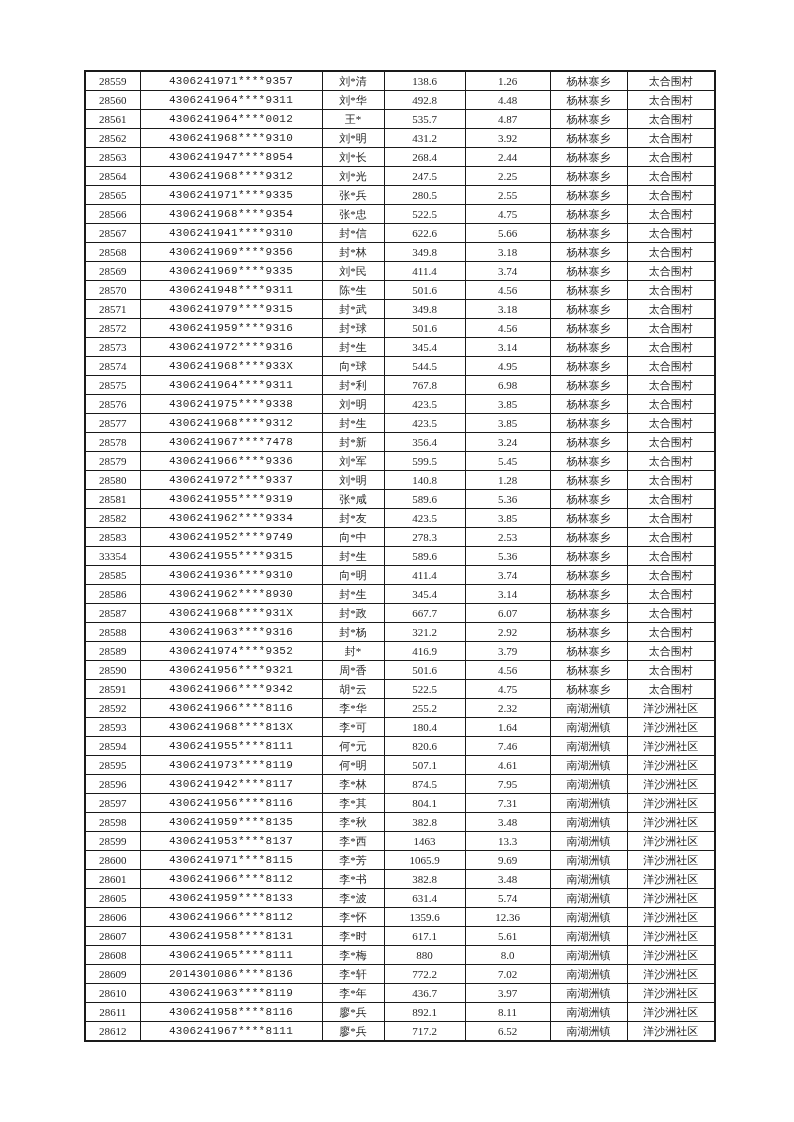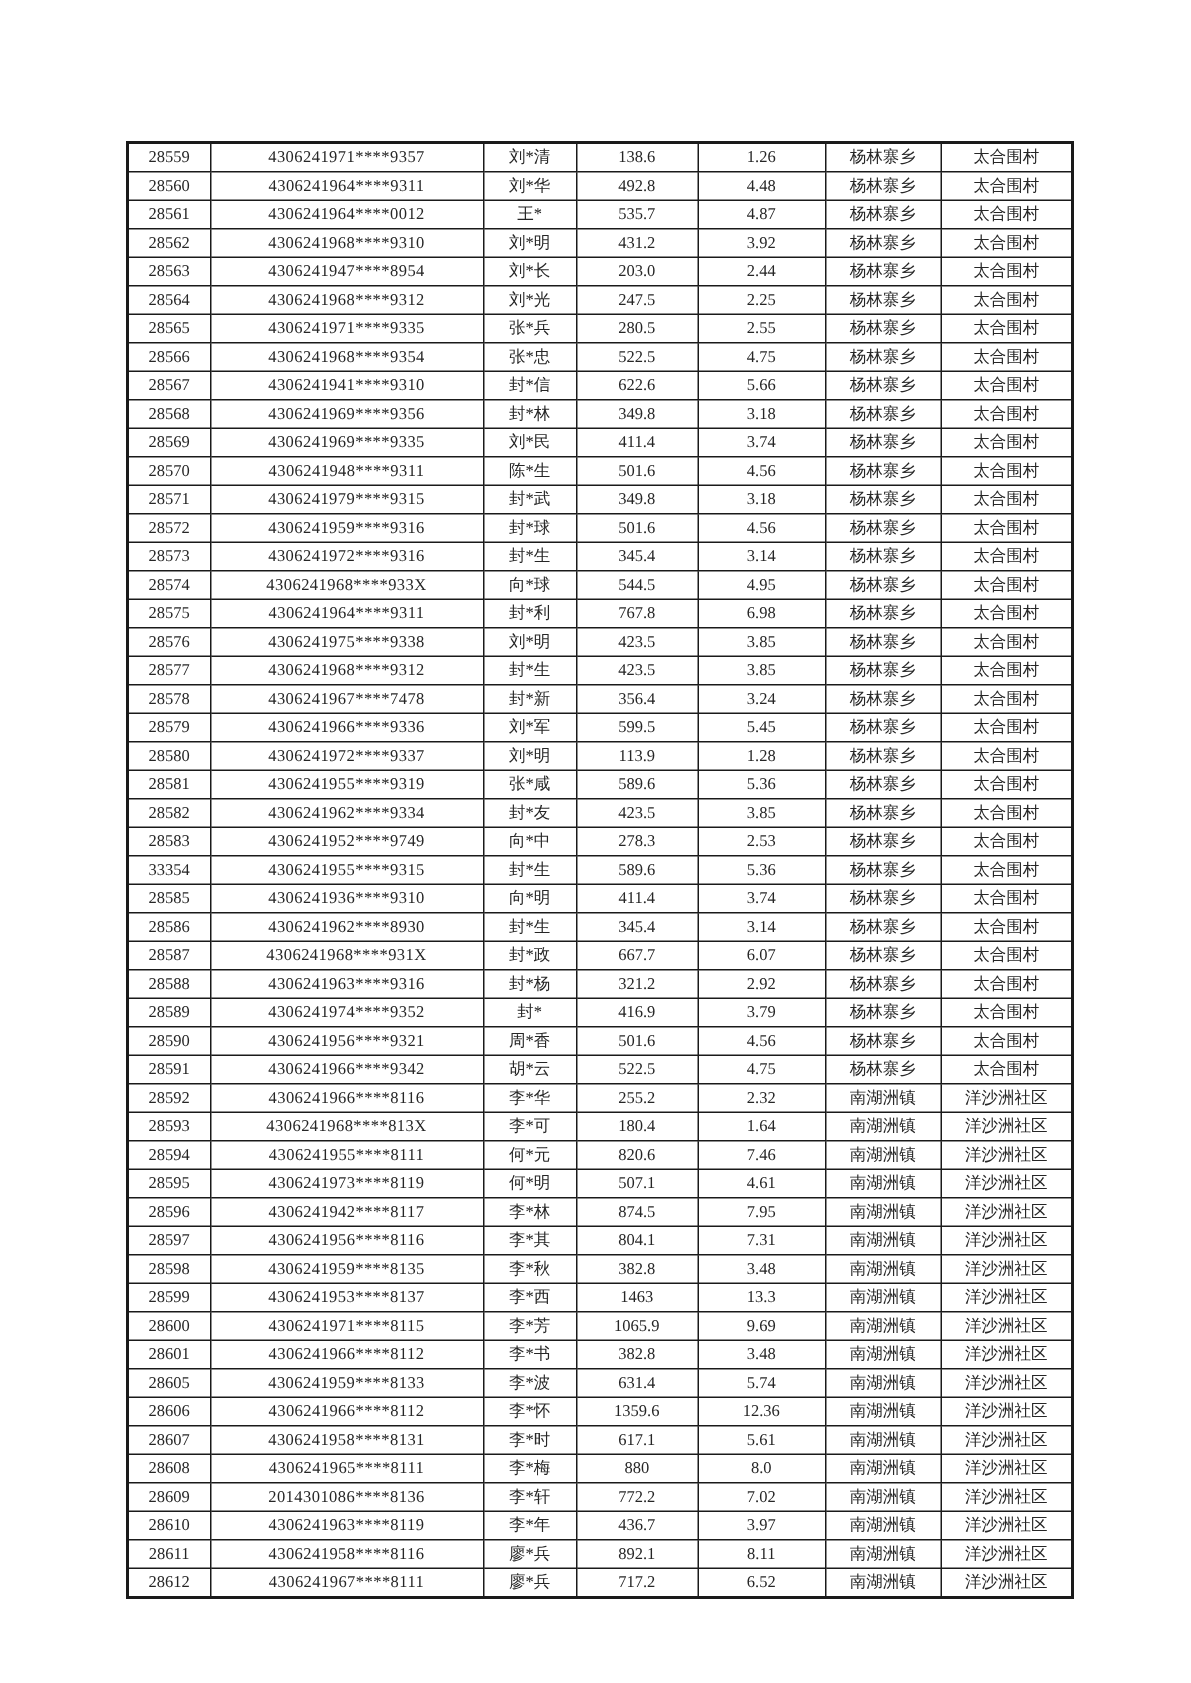--- a/index.html
+++ b/index.html
@@ -13,36 +13,35 @@
     width: 794px; height: 1122px;
     background: #ffffff;
     overflow: hidden;
   }
   .record-table {
     position: absolute;
     left: 84px; top: 70px;
     width: 630px;
     border-collapse: collapse;
     table-layout: fixed;
-    margin-top: 24px;
   }
   .record-table td {
     border: 1px solid #1a1a1a;
     height: 18px;
     font-size: 11px;
     line-height: 18px;
     color: #262626;
     text-align: center;
     vertical-align: middle;
     white-space: nowrap;
     overflow: hidden;
     padding: 0 1px;
   }
   .record-table { border: 2px solid #1a1a1a; }
-  .record-table td.c-id { letter-spacing: 0.3px; }
+  .record-table td.c-id { letter-spacing: 0.3px; font-family: Liberation Mono, monospace; }
 </style>
 </head>
 <body>
 
 <div class="page">
   <table class="record-table">
     <colgroup>
         <col style="width: 55px;">
         <col style="width: 182px;">
         <col style="width: 62px;">
@@ -85,21 +84,21 @@
           <td>刘*明</td>
           <td>431.2</td>
           <td>3.92</td>
           <td>杨林寨乡</td>
           <td>太合围村</td>
         </tr>
         <tr>
           <td>28563</td>
           <td class="c-id">4306241947****8954</td>
           <td>刘*长</td>
-          <td>203.0</td>
+          <td>268.4</td>
           <td>2.44</td>
           <td>杨林寨乡</td>
           <td>太合围村</td>
         </tr>
         <tr>
           <td>28564</td>
           <td class="c-id">4306241968****9312</td>
           <td>刘*光</td>
           <td>247.5</td>
           <td>2.25</td>
@@ -238,21 +237,21 @@
           <td>刘*军</td>
           <td>599.5</td>
           <td>5.45</td>
           <td>杨林寨乡</td>
           <td>太合围村</td>
         </tr>
         <tr>
           <td>28580</td>
           <td class="c-id">4306241972****9337</td>
           <td>刘*明</td>
-          <td>113.9</td>
+          <td>140.8</td>
           <td>1.28</td>
           <td>杨林寨乡</td>
           <td>太合围村</td>
         </tr>
         <tr>
           <td>28581</td>
           <td class="c-id">4306241955****9319</td>
           <td>张*咸</td>
           <td>589.6</td>
           <td>5.36</td>

